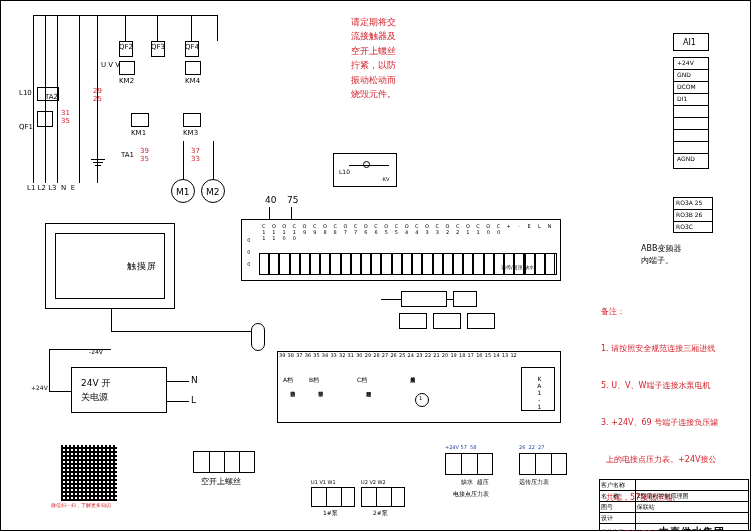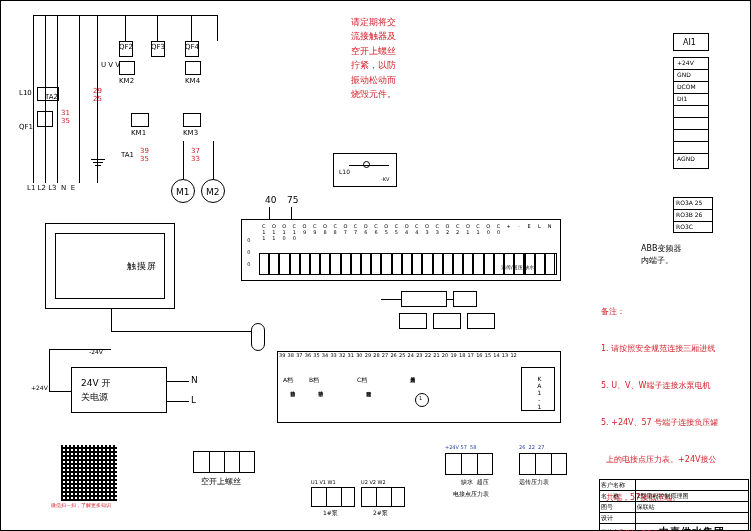--- a/index.html
+++ b/index.html
@@ -325,21 +325,21 @@
   <div class="box" style="left:518px;top:452px;width:48px;height:22px;"></div>
   <div class="ln v" style="left:534px;top:452px;height:22px;"></div>
   <div class="ln v" style="left:550px;top:452px;height:22px;"></div>
   <div class="txt txt5 blue" style="left:518px;top:444px;">26  22  27</div>
   <div class="txt txt6" style="left:518px;top:478px;">远传压力表</div>
 
   <div class="notes" style="left:600px;top:280px;">
     <div>备注：</div>
     <div>1. 请按照安全规范连接三厢进线</div>
     <div>5. U、V、W端子连接水泵电机</div>
-    <div>5. +24V、57 号端子连接负压罐</div>
+    <div>3. +24V、69 号端子连接负压罐</div>
     <div>  上的电接点压力表。+24V接公</div>
     <div>  共端，57接低压端。</div>
     <div>4. +24V、58号端子连接出水管</div>
     
     
     
     
     
     
   </div>

